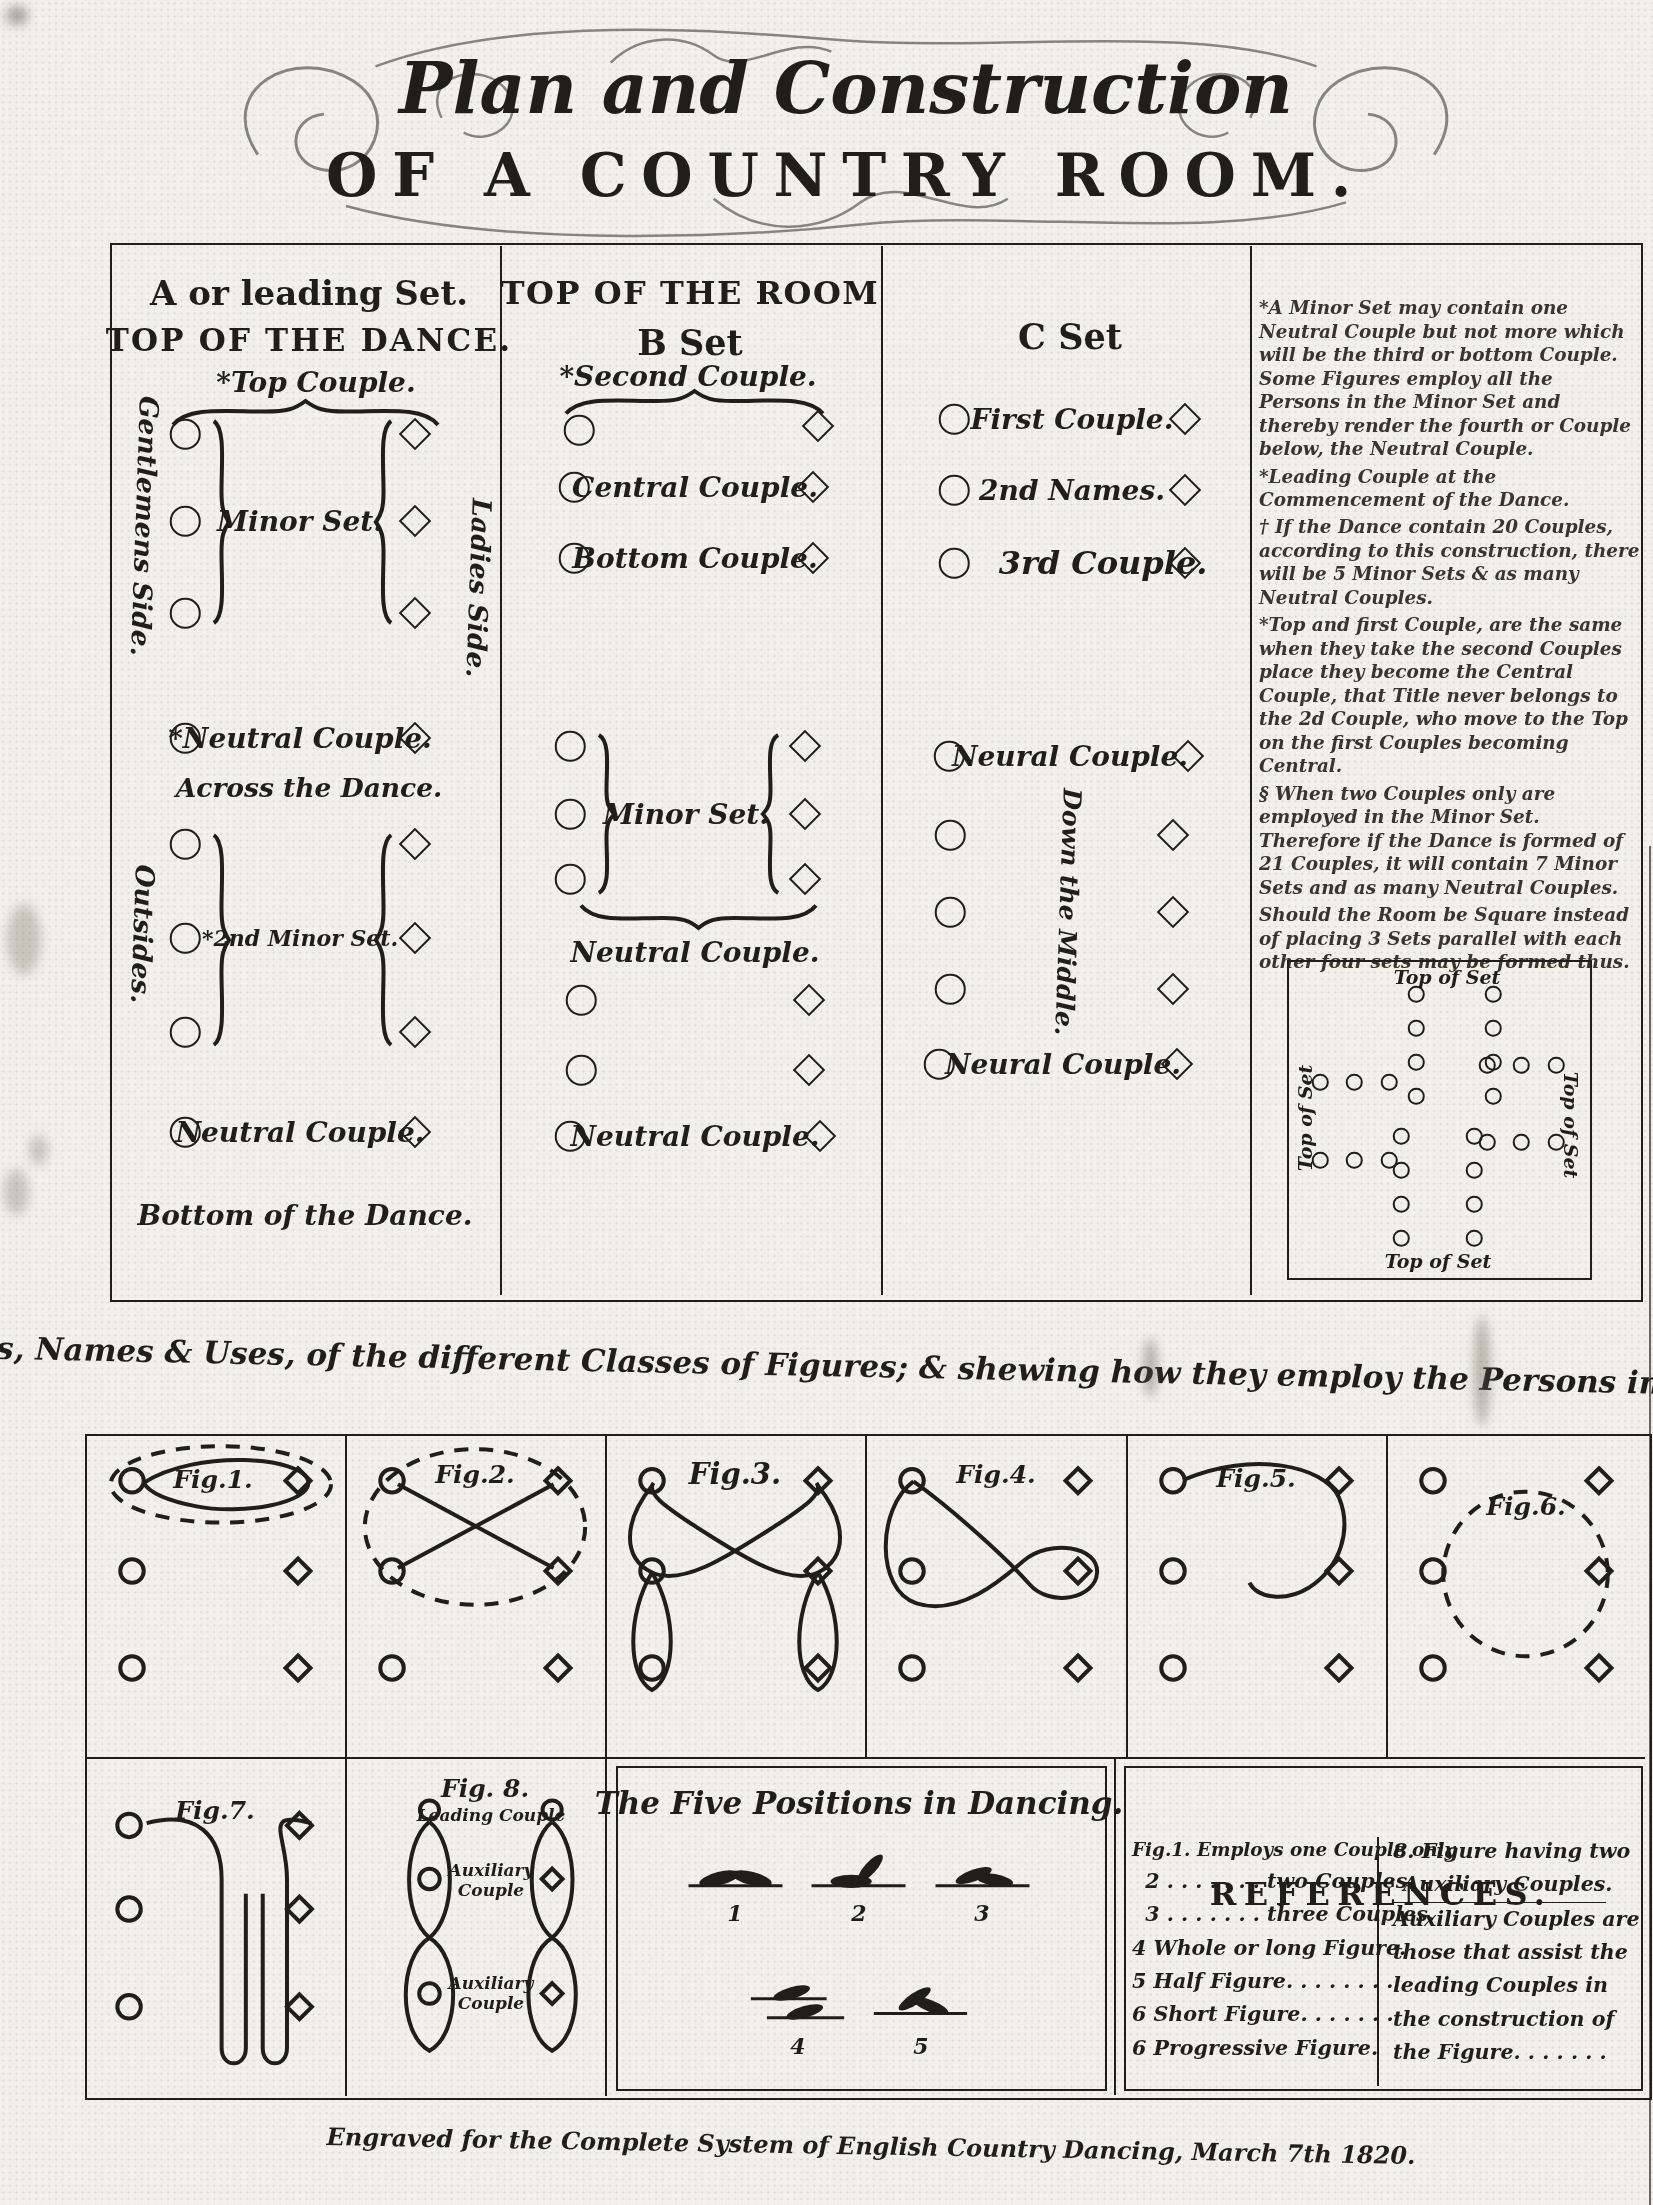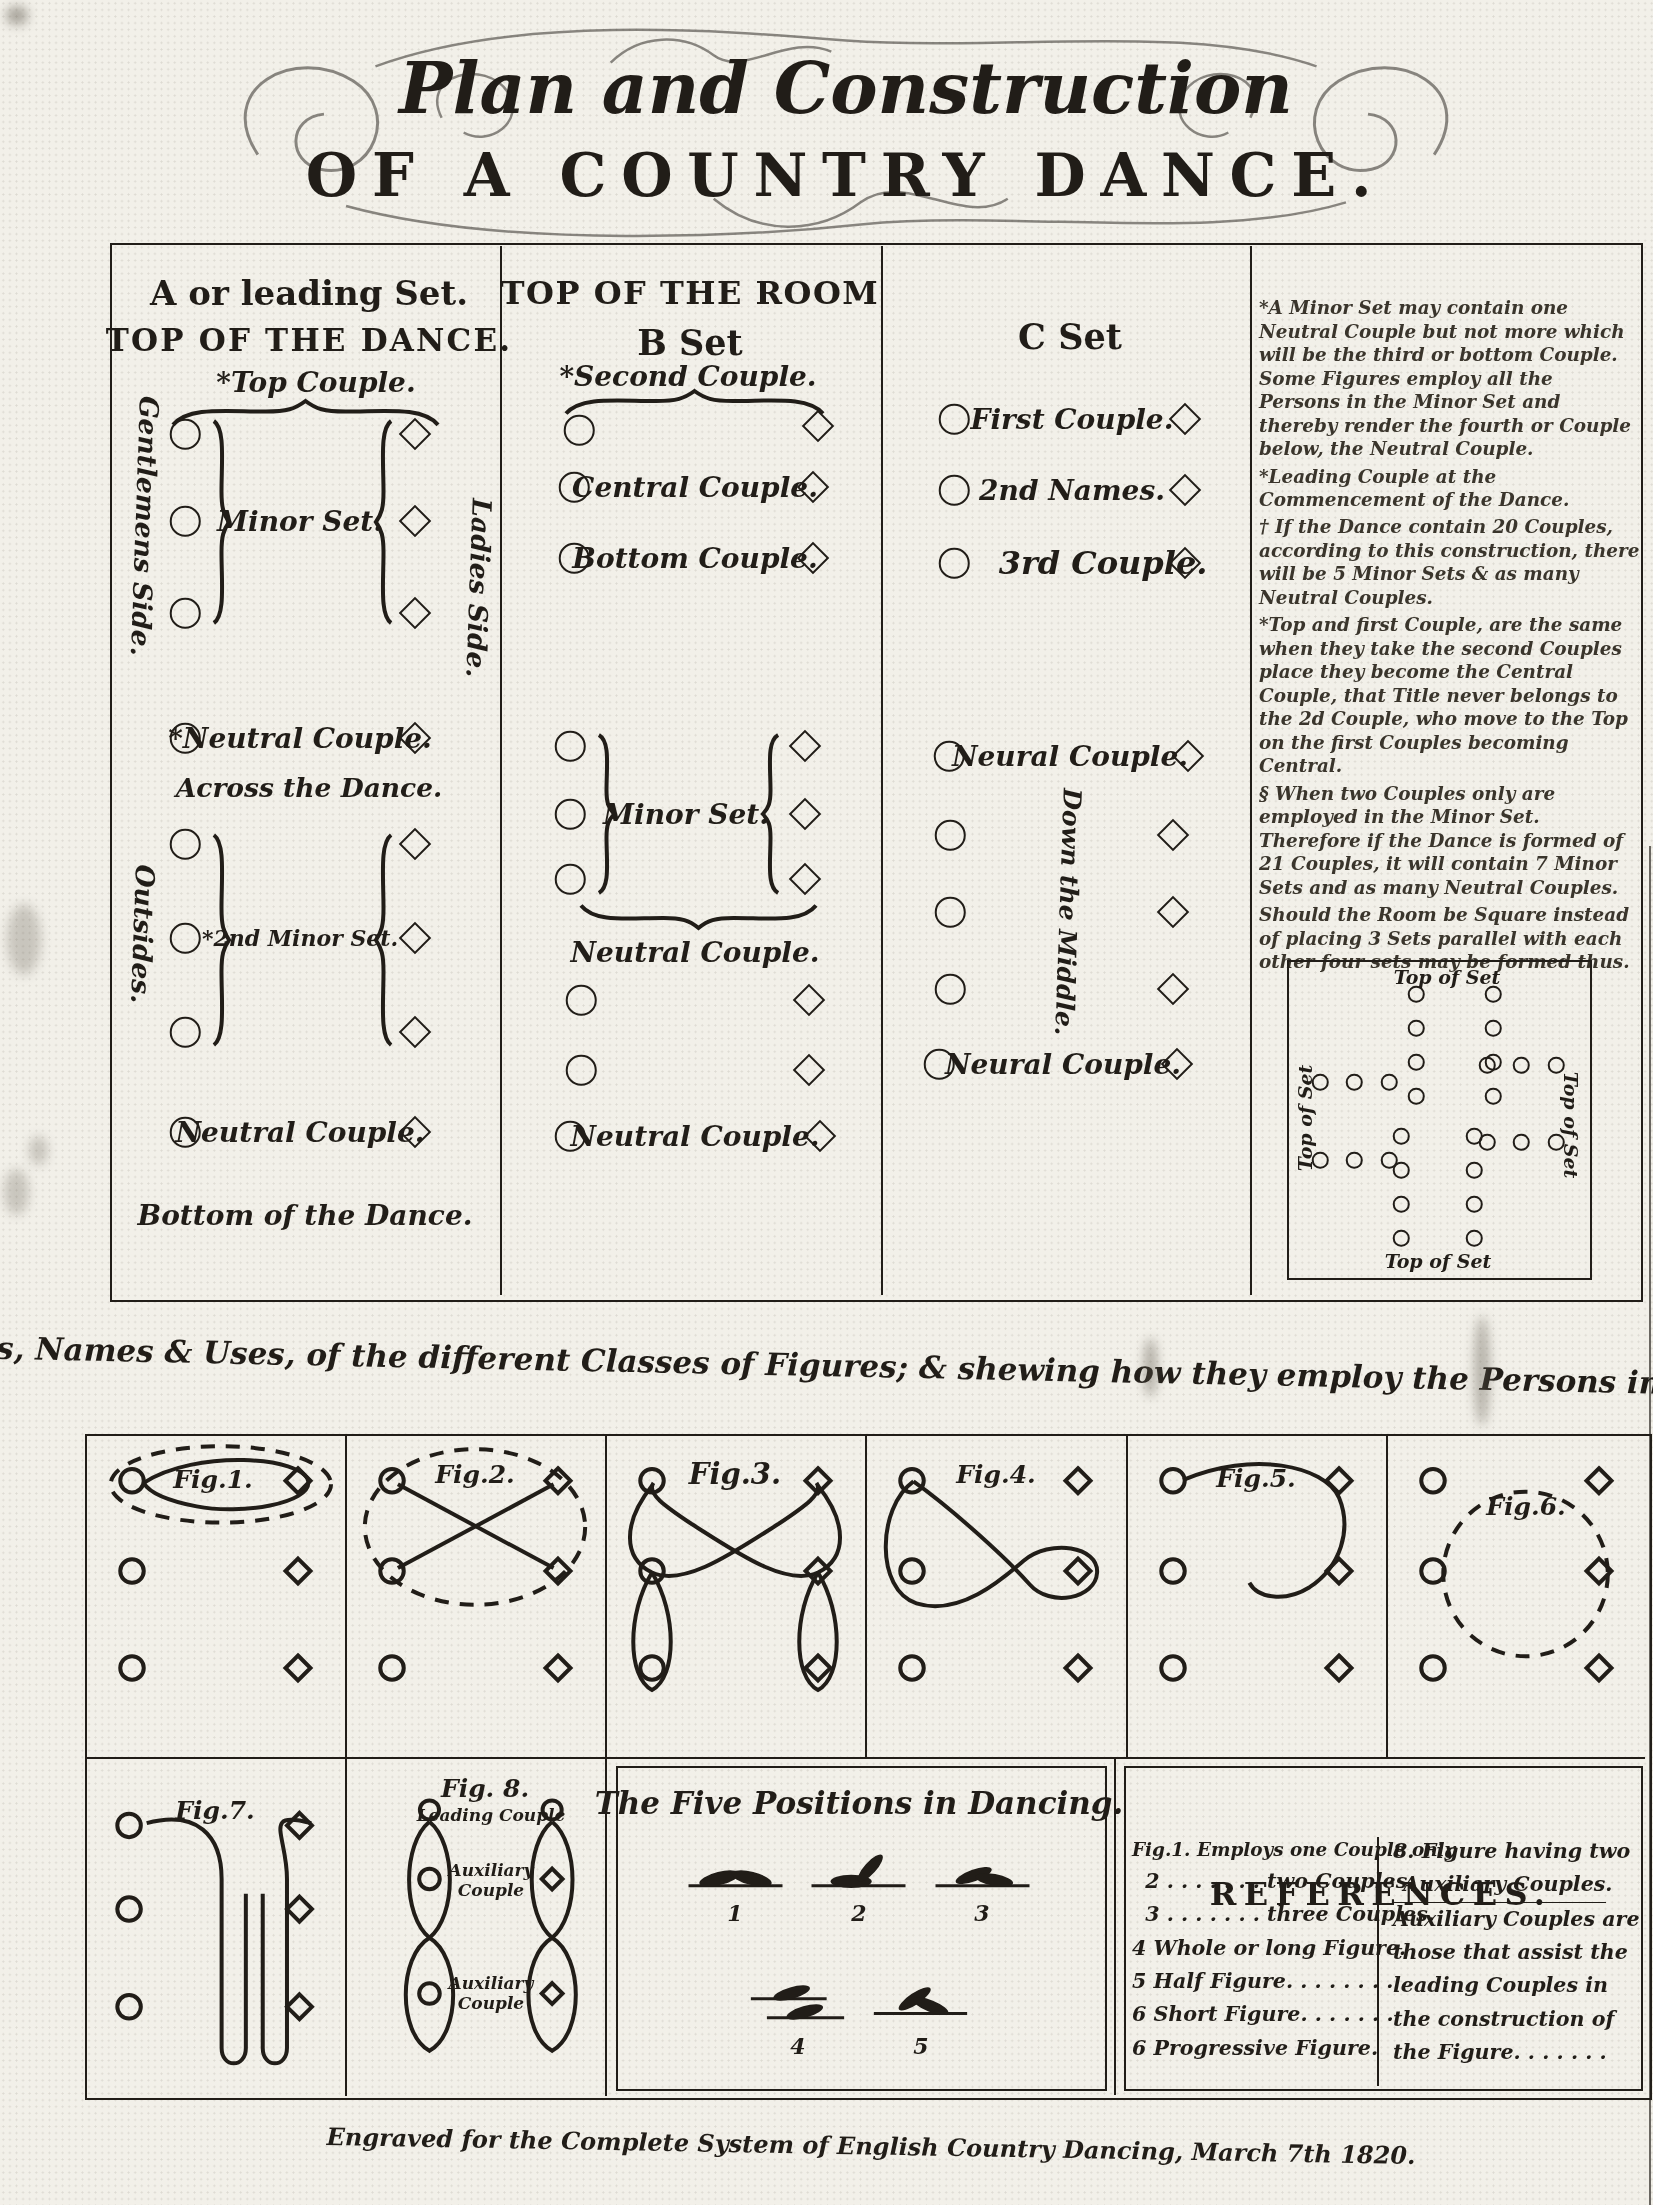--- a/index.html
+++ b/index.html
@@ -58,21 +58,21 @@
       <path style="stroke-width:3" d="M1680,180 C1740,90 1630,30 1550,80 C1485,122 1525,215 1595,200 C1640,190 1640,130 1590,125"></path>
       <path style="stroke-width:2.5" d="M240,60 C430,-10 700,10 880,25 C1100,40 1350,0 1520,60"></path>
       <path style="stroke-width:2.5" d="M200,250 C420,310 760,290 900,275 C1120,255 1380,300 1560,245"></path>
       <path style="stroke-width:2.5" d="M330,130 C300,70 390,50 420,95 C445,135 395,170 360,150"></path>
       <path style="stroke-width:2.5" d="M1430,130 C1460,70 1370,50 1340,95 C1315,135 1365,170 1400,150"></path>
       <path style="stroke-width:2.5" d="M700,240 C760,290 840,290 900,245 C960,200 1040,280 1100,240"></path>
       <path style="stroke-width:2.5" d="M560,55 C600,15 660,15 700,45 C740,75 800,15 860,40"></path>
     </g>
   </svg>
   <div class="t ctr it" style="left:846px;top:88px;font-size:71px;font-weight:700;">Plan and Construction</div>
-  <div class="t ctr sc" style="left:846px;top:175px;font-size:59px;letter-spacing:14.7px;">OF A COUNTRY DANCE.</div>
+  <div class="t ctr sc" style="left:846px;top:175px;font-size:59px;letter-spacing:14.7px;">OF A COUNTRY ROOM.</div>
 
   <div class="panel" style="left:110px;top:243px;width:1529px;height:1055px;"></div>
   <div class="vline" style="left:500px;top:246px;height:1049px;"></div>
   <div class="vline" style="left:881px;top:246px;height:1049px;"></div>
   <div class="vline" style="left:1250px;top:246px;height:1049px;"></div>
 
   <div class="t ctr sc" style="left:309px;top:293px;font-size:34px;">A or leading Set.</div>
   <div class="t ctr sc" style="left:309px;top:340px;font-size:31px;letter-spacing:2.2px;">TOP OF THE DANCE.</div>
   <div class="t ctr it" style="left:316px;top:382px;font-size:28px;">*Top Couple.</div>
 

